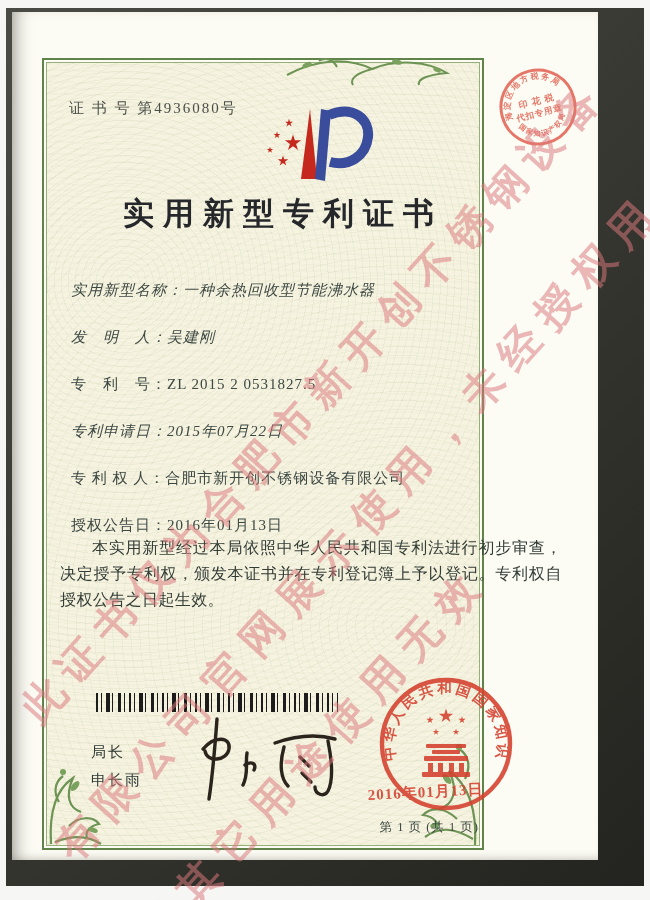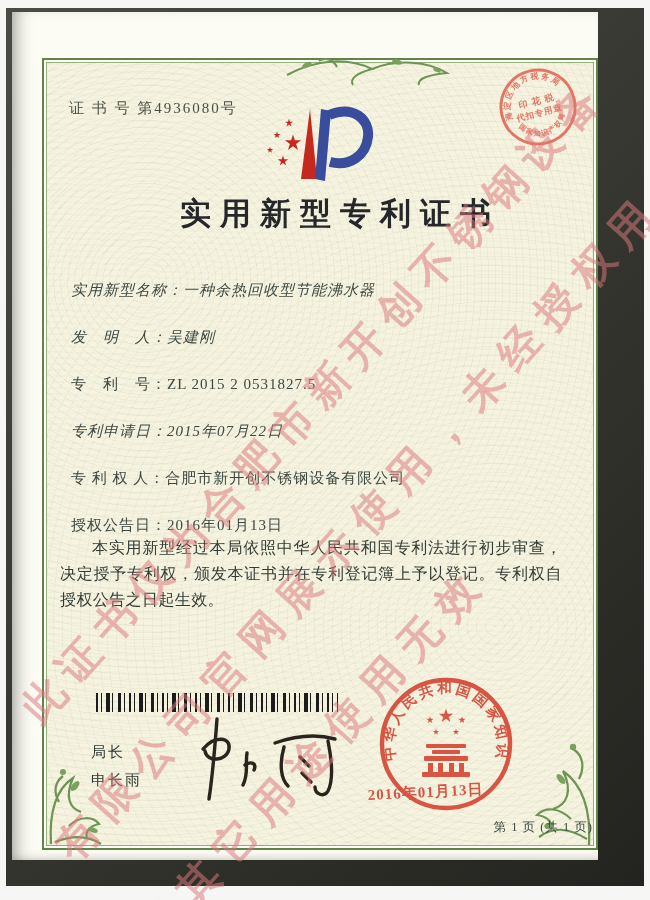--- a/index.html
+++ b/index.html
@@ -5,21 +5,21 @@
   html,body{margin:0;padding:0;background:#f5f5f3;}
   *{box-sizing:border-box;}
   .scan{position:relative;width:650px;height:900px;background:#f6f6f4;overflow:hidden;
         font-family:"Liberation Serif","DejaVu Serif",serif;}
   .dark-frame{position:absolute;left:6px;top:8px;width:638px;height:878px;
         background:linear-gradient(135deg,#4a4b44 0%,#34352e 55%,#23241f 100%);}
   .paper{position:absolute;left:12px;top:12px;width:586px;height:848px;
         background:#fcfbf4;
         box-shadow:inset 14px 0 18px -12px rgba(60,60,55,.55), inset 0 -6px 10px -6px rgba(80,80,70,.3);}
   
-  .frame{position:absolute;left:42px;top:58px;width:556px;height:792px;
+  .frame{position:absolute;left:42px;top:58px;width:442px;height:792px;
         border:2px solid #5f8349;padding:2px;}
   .frame-inner{position:relative;width:100%;height:100%;border:1px solid #93b07a;
         background-color:#f7f3e1;
         background-image:
           repeating-radial-gradient(circle at 18% 28%, rgba(148,170,118,.10) 0 1px, rgba(0,0,0,0) 1px 7px),
           repeating-radial-gradient(circle at 82% 72%, rgba(148,170,118,.09) 0 1px, rgba(0,0,0,0) 1px 9px),
           repeating-linear-gradient(2deg, rgba(170,190,140,.06) 0 2px, rgba(0,0,0,0) 2px 6px);}
   .cert-no{position:absolute;left:22px;top:36px;font-size:15px;letter-spacing:2px;color:#4a5049;}
   .logo{position:absolute;left:206px;top:40px;width:130px;height:88px;}
   .title{position:absolute;left:0;top:130px;width:100%;text-align:center;

